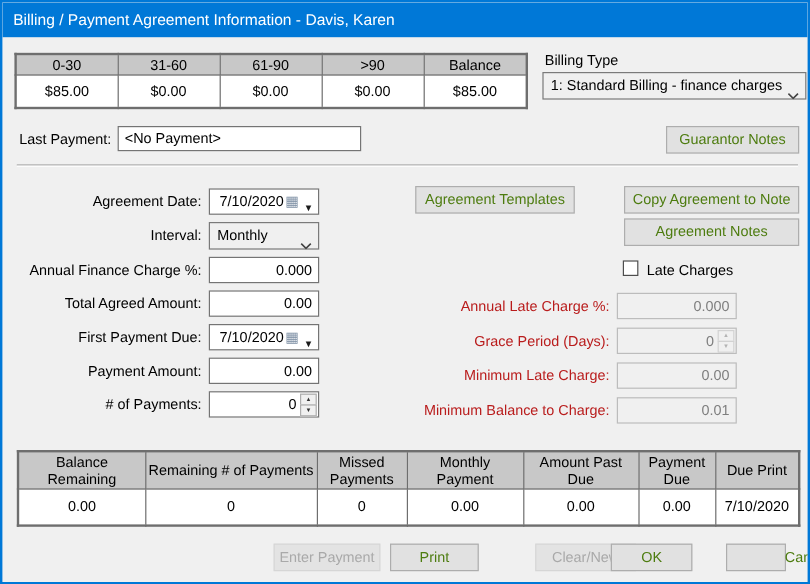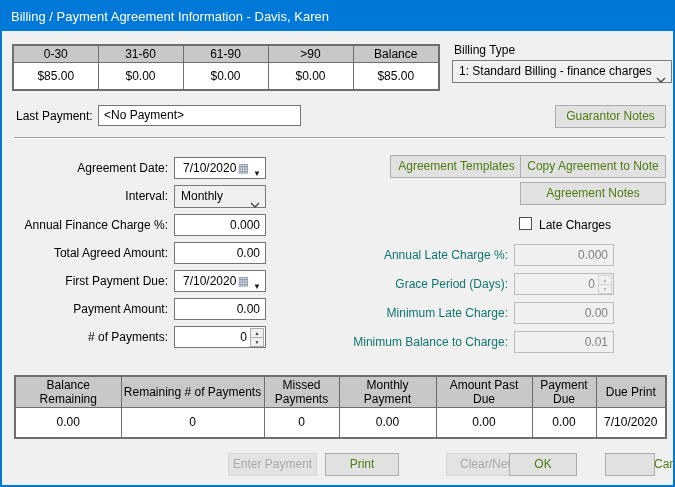--- a/index.html
+++ b/index.html
@@ -6,21 +6,21 @@
   #dialog{
     position:relative;width:675px;height:487px;box-sizing:border-box;
     background:#f0f0f0;border:2px solid #0078d7;
     font-family:"Liberation Sans",sans-serif;font-size:12px;color:#000;
     overflow:hidden;
   }
   .titlebar{position:absolute;left:0;top:0;right:0;height:29px;background:#0078d7;
     color:#fff;font-size:13px;line-height:29px;padding-left:9px;box-sizing:border-box;}
   .label{position:absolute;font-size:12px;color:#000;white-space:nowrap;}
   .rlabel{position:absolute;text-align:right;white-space:nowrap;}
-  .dlabel{color:#0f766e;}
+  .dlabel{color:#b91c1c;}
   
   .btn{position:absolute;box-sizing:border-box;height:23px;background:#e1e1e1;
     border:1px solid #adadad;font-family:"Liberation Sans",sans-serif;font-size:12px;color:#4d7c0f;
     text-align:center;line-height:21px;padding:0;cursor:default;}
   .btn.disabled{color:#a9a9a9;border-color:#d6d6d6;background:#e3e3e3;}
   
   .field{position:absolute;box-sizing:border-box;height:22px;background:#fff;
     border:1px solid #747474;font-size:12px;line-height:20px;}
   .field .val{display:block;padding:0 5px;}
   .field.num .val{text-align:right;}
@@ -145,21 +145,21 @@
 
   <div class="rlabel" style="left:0;top:328px;width:166px;"># of Payments:</div>
   <div class="field spinfld" style="left:172px;top:324px;width:92px;">
     <span class="val">0</span>
     <span class="spin">
       <span>▲</span>
       <span>▼</span>
     </span>
   </div>
 
-  <button class="btn" style="left:344px;top:153px;width:133px;margin-left:44px;">Agreement Templates</button>
+  <button class="btn" style="left:344px;top:153px;width:133px;">Agreement Templates</button>
   <button class="btn" style="left:518px;top:153px;width:146px;">Copy Agreement to Note</button>
   <button class="btn" style="left:518px;top:180px;width:146px;">Agreement Notes</button>
 
   <div class="checkbox" style="left:517px;top:215px;"></div>
   <div class="label" style="left:537px;top:216px;">Late Charges</div>
 
   <div class="rlabel dlabel" style="left:300px;top:246px;width:206px;">Annual Late Charge %:</div>
   <div class="field num disabled" style="left:512px;top:242px;width:100px;">
     <span class="val">0.000</span>
   </div>

